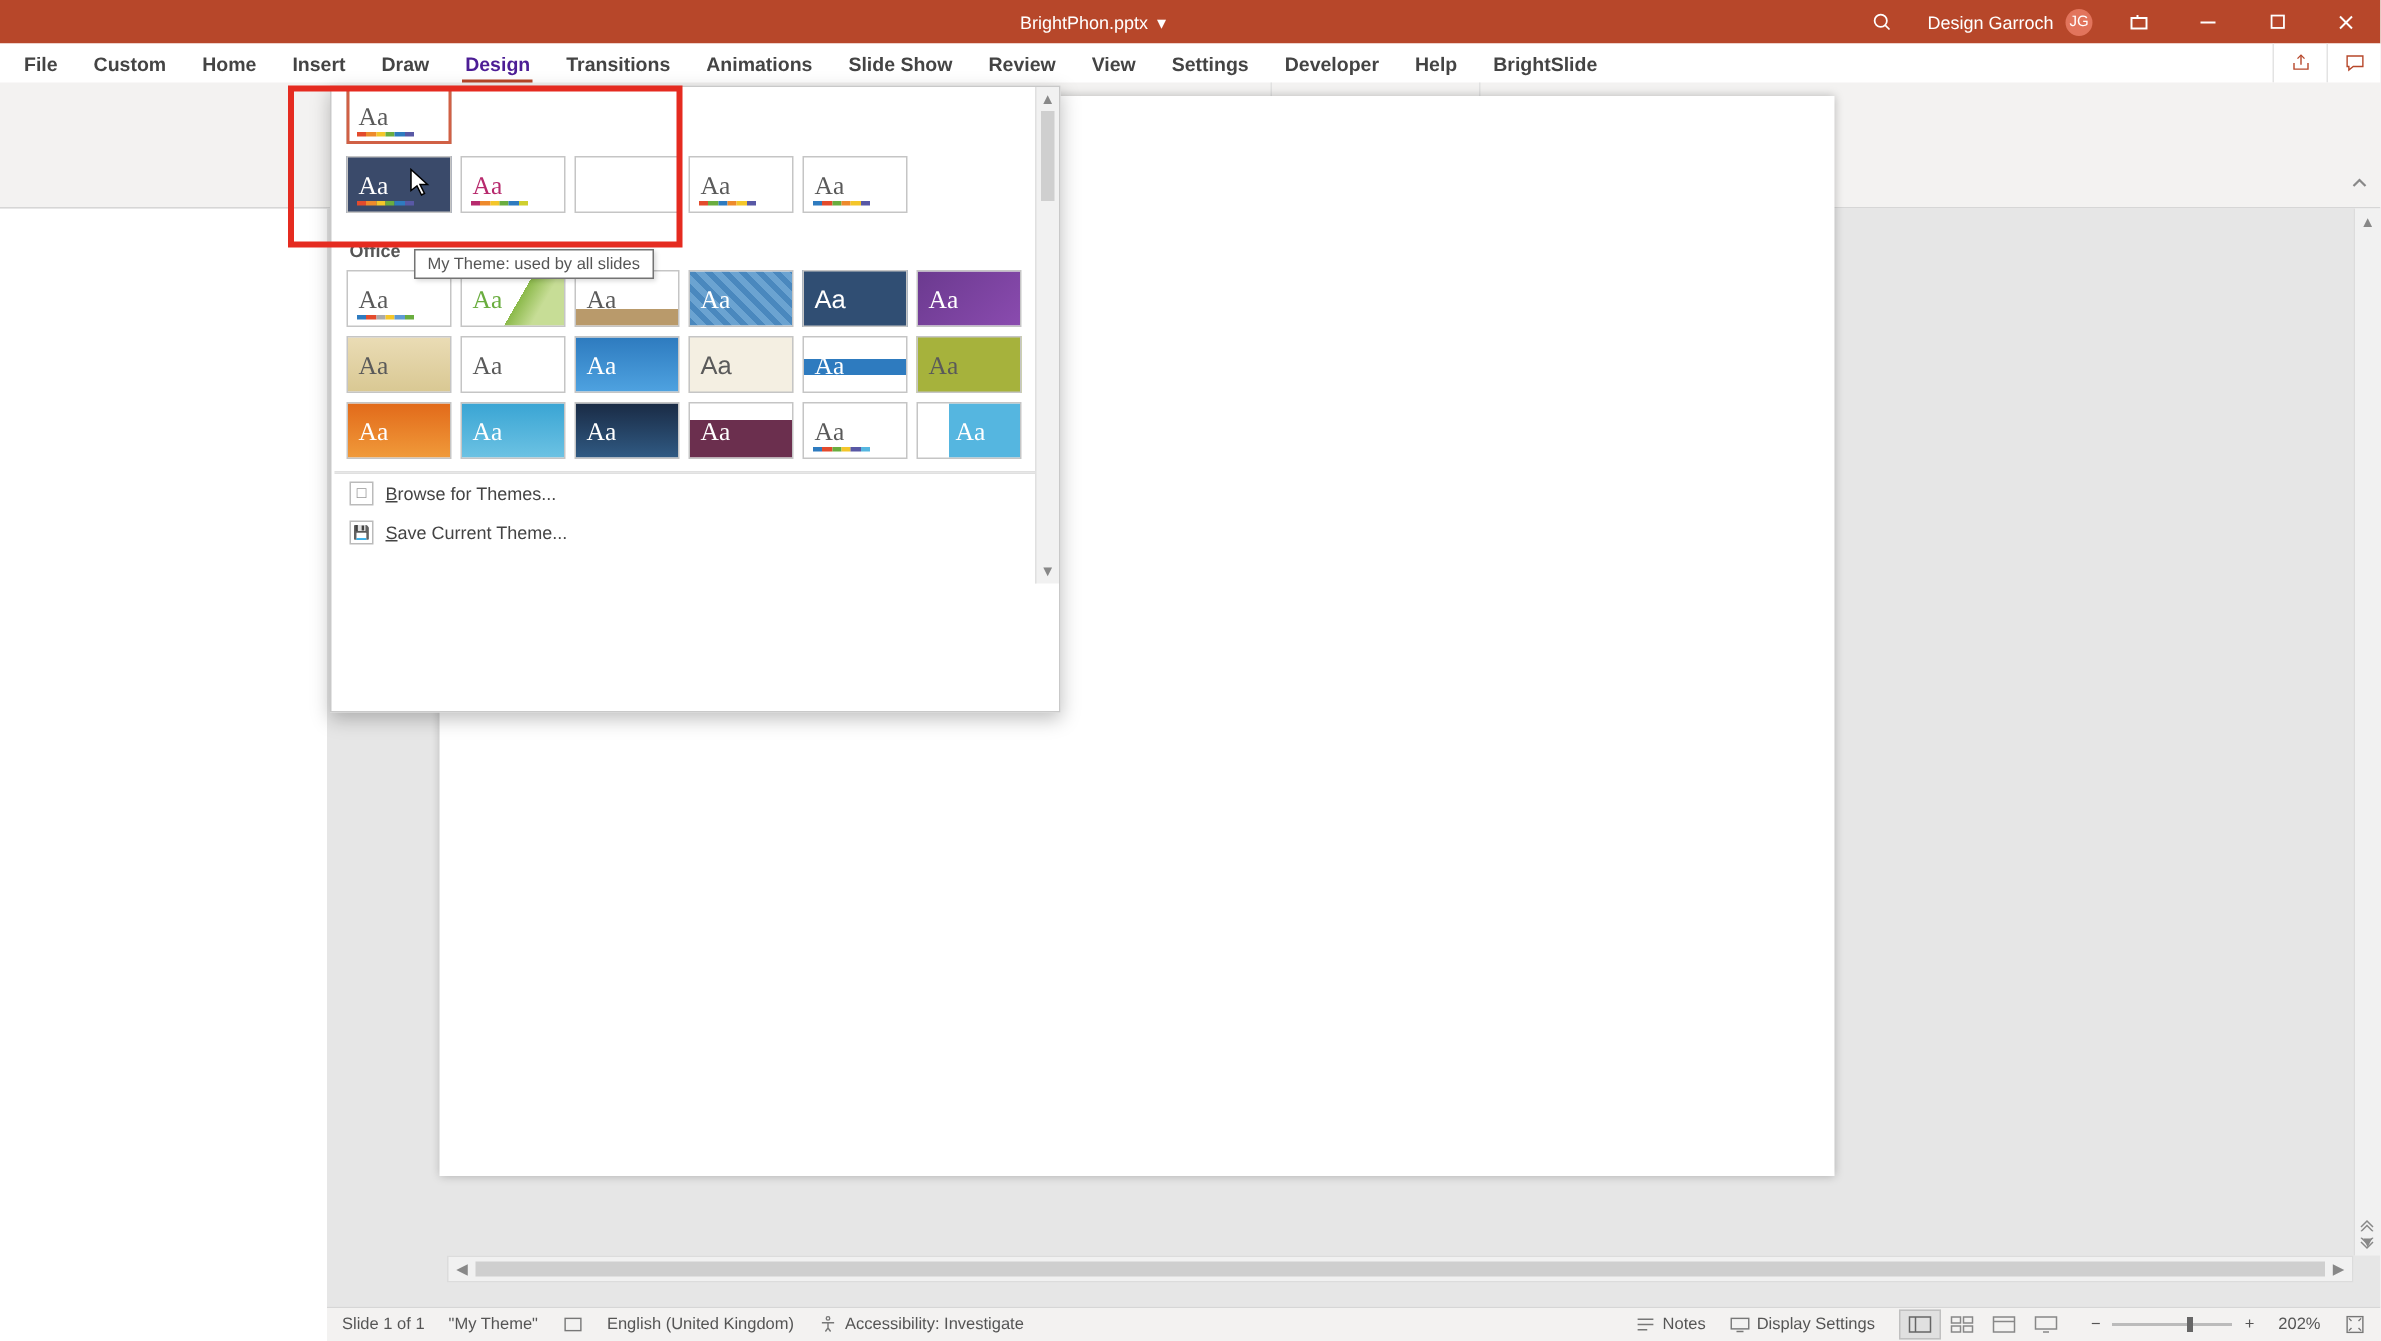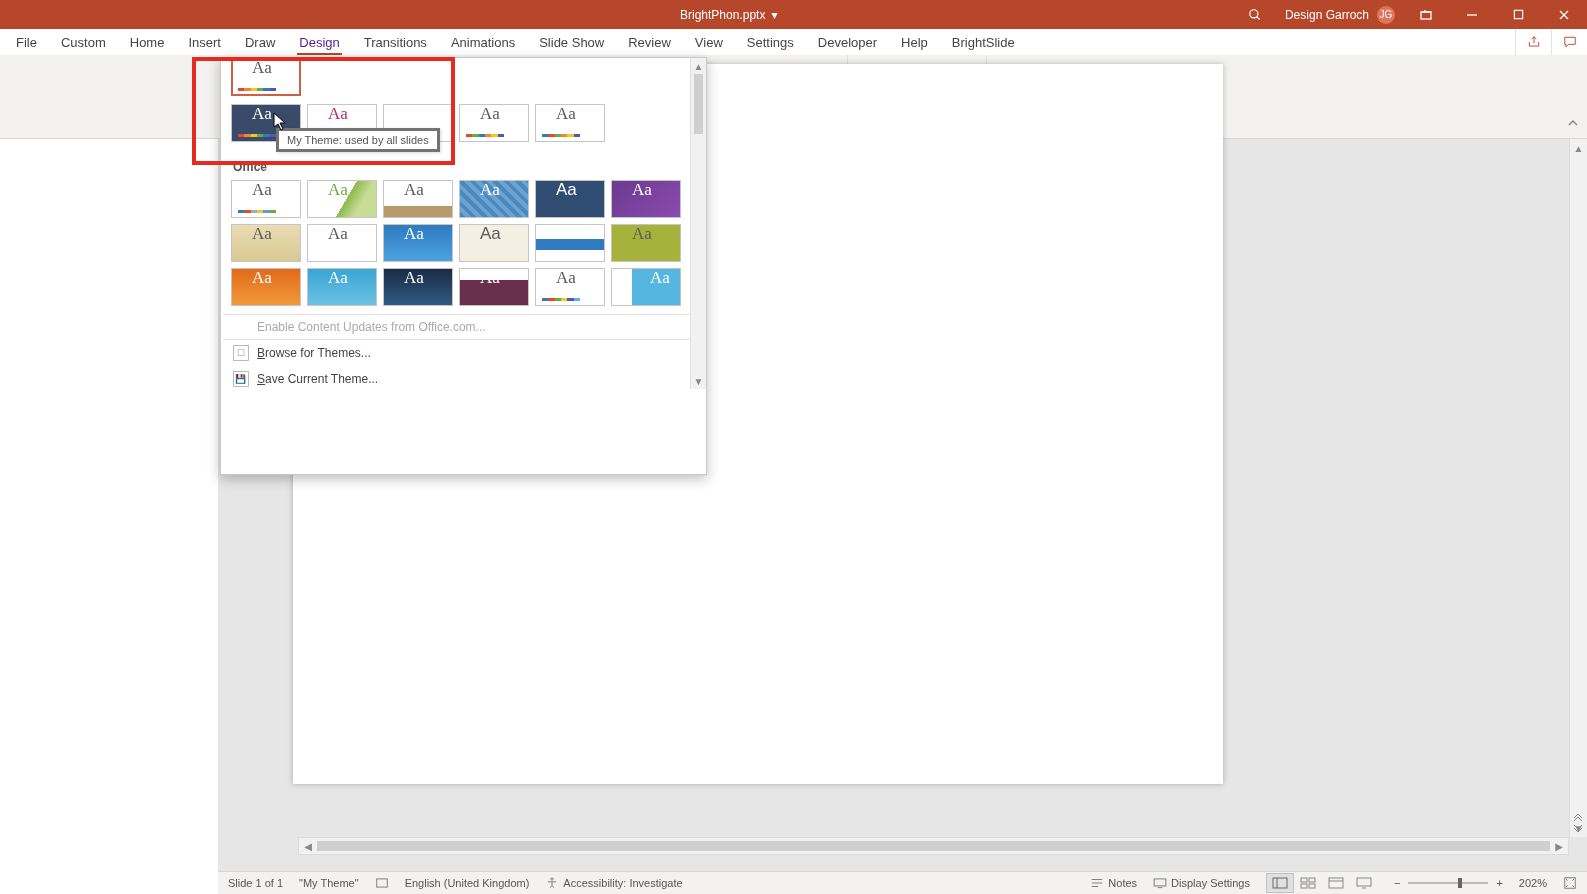--- a/index.html
+++ b/index.html
@@ -11,21 +11,21 @@
   .title-bar .title-wrap { display: flex; align-items: center; gap: 6px; }
   .title-bar .spacer { flex: 1; }
   .title-bar .search-ico { width: 20px; margin-right: 20px; display:flex; justify-content:center; }
   .title-bar .user { display: flex; align-items: center; gap: 8px; margin-right: 8px; }
   .title-bar .avatar { width: 18px; height: 18px; border-radius: 50%; background: #e2745c; display: flex; align-items: center; justify-content: center; font-size: 10px; }
   .title-bar .winbtn { width: 46px; height: 29px; display: flex; align-items: center; justify-content: center; }
   .title-bar .winbtn svg { stroke: #fff; }
 
   
   .ribbon-tabs { height: 26px; background: #fff; display: flex; align-items: center; padding-left: 2px; font-size: 13px; color: #444; border-bottom: 0; }
-  .ribbon-tabs .tab { padding: 0 12px; height: 26px; display: flex; align-items: center; cursor: pointer; }
+  .ribbon-tabs .tab { padding: 0 12px; height: 26px; display: flex; align-items: center; cursor: pointer; font-weight: bold; }
   .ribbon-tabs .tab.active { color: #4c1d95; position: relative; }
   .ribbon-tabs .tab.active::after { content:""; position:absolute; left:10px; right:10px; bottom:-1px; height:3px; background:#b7472a; }
   .ribbon-tabs .right-tools { margin-left: auto; display:flex; }
   .ribbon-tabs .rt-btn { width: 36px; height:26px; display:flex; align-items:center; justify-content:center; border-left:1px solid #e3e3e3; }
 
   
   .ribbon { height: 84px; background: #f3f2f1; display: flex; border-bottom:1px solid #d6d6d6; position:relative; }
   .ribbon .gap { width: 497px; }
   .ribbon-group { display:flex; flex-direction:column; align-items:center; padding:4px 8px 2px 8px; border-right:1px solid #e1e1e1; }
   .ribbon-group .group-row { display:flex; gap:6px; align-items:center; flex:1; }
@@ -56,21 +56,21 @@
 
   
   .themes-panel { position:absolute; left:220px; top:57px; width:487px; height:418px; background:#fff; border:1px solid #c9c9c9; box-shadow:0 4px 12px rgba(0,0,0,0.25); z-index:50; }
   .themes-scroll { position:absolute; right:0; top:0; bottom:85px; width:16px; background:#f1f1f1; border-left:1px solid #e0e0e0; }
   .themes-scroll .ar { height:16px; display:flex; align-items:center; justify-content:center; color:#888; font-size:10px; }
   .themes-scroll .ar.dn2 { position:absolute; bottom:0; left:0; right:0; }
   .themes-scroll .thumb2 { position:absolute; left:3px; right:3px; top:16px; height:60px; background:#cfcfcf; }
 
   .section-label { font-size:12px; font-weight:600; color:#555; padding:10px 10px 6px 12px; }
   .theme-grid { display:flex; flex-wrap:wrap; gap:6px; padding:0 10px 8px 10px; }
-  .theme-thumb { width:70px; height:38px; border:1px solid #c5c5c5; background:#fff; position:relative; display:flex; padding-left:20px; }
+  .theme-thumb { width:70px; height:38px; border:1px solid #c5c5c5; background:#fff; position:relative; display:flex; align-items:center; padding-left:7px; }
   .theme-thumb.sel { outline:2px solid #d06045; outline-offset:-2px; }
   .theme-thumb .aa { font-size:17px; font-family: Georgia, serif; color:#5a5a5a; line-height:1; }
   .theme-thumb .aa.white { color:#fff; }
   .theme-thumb .palette { position:absolute; left:6px; bottom:4px; width:38px; display:flex; }
   .theme-thumb .palette span { flex:1; height:3px; }
   .theme-thumb.bg-navy { background:#3a4a6a; }
   .theme-thumb.bg-facet { background:linear-gradient(120deg,#fff 55%,#8bb94a 55%,#c7dd96 75%); }
   .theme-thumb.bg-tan { background:linear-gradient(#fff 70%,#b99a6b 70%); }
   .theme-thumb.bg-check { background:repeating-linear-gradient(45deg,#4a88be, #4a88be 4px,#6ba3d1 4px,#6ba3d1 8px); }
   .theme-thumb.bg-darkblue { background:#304e73; }
@@ -88,21 +88,21 @@
 
   .panel-divider { height:1px; background:#e0e0e0; margin:0 2px; }
   .panel-item { display:flex; align-items:center; gap:8px; font-size:12px; color:#444; padding:5px 12px; }
   .panel-item.dim { color:#aaa; }
   .panel-item .pi-icon { width:16px; height:16px; border:1px solid #bbb; display:flex; align-items:center; justify-content:center; font-size:9px; color:#999; }
 
   
   .red-callout { position:absolute; left:192px; top:57px; width:263px; height:108px; border:4px solid #e52b20; z-index:60; pointer-events:none; }
 
   
-  .tooltip { position:absolute; background:#fff; border:3px solid #737373; padding:3px 8px; font-size:11px; color:#555; box-shadow:1px 1px 3px rgba(0,0,0,0.15); z-index:70; }
+  .tooltip { position:absolute; background:#fff; border:1px solid #737373; padding:3px 8px; font-size:11px; color:#555; box-shadow:1px 1px 3px rgba(0,0,0,0.15); z-index:70;margin-top:38px; }
 
   
   .cursor { position:absolute; z-index:80; }
 
   
   .status-bar { position:absolute; left:218px; right:0; bottom:0; height:23px; background:#f3f2f1; border-top:1px solid #d6d6d6; display:flex; align-items:center; font-size:11px; color:#555; gap:16px; padding:0 10px; }
   .status-bar .spacer2 { flex:1; }
   .status-bar .sb-item { display:flex; align-items:center; gap:4px; }
   .view-btns { display:flex; gap:0; }
   .view-btns .vb { width:28px; height:20px; display:flex; align-items:center; justify-content:center; border:1px solid transparent; }
@@ -492,24 +492,20 @@
           <span style="background:#5858a5"></span>
           <span style="background:#55b6e0"></span>
         </div>
       </div>
     <div class="theme-thumb bg-sky">
         <span class="aa white" style="margin-left:18px">Aa</span>
       </div>
   </div>
 
   <div class="panel-divider"></div>
-  <div class="panel-item dim">
-    <span style="width:16px"></span>
-    <span>Enable Content Updates from Office.com...</span>
-  </div>
   <div class="panel-divider"></div>
   <div class="panel-item">
     <span class="pi-icon">☐</span>
     <span><u class="acc">B</u><span>rowse for Themes...</span></span>
   </div>
   <div class="panel-item">
     <span class="pi-icon">💾</span>
     <span><u class="acc">S</u><span>ave Current Theme...</span></span>
   </div>
 </div>

